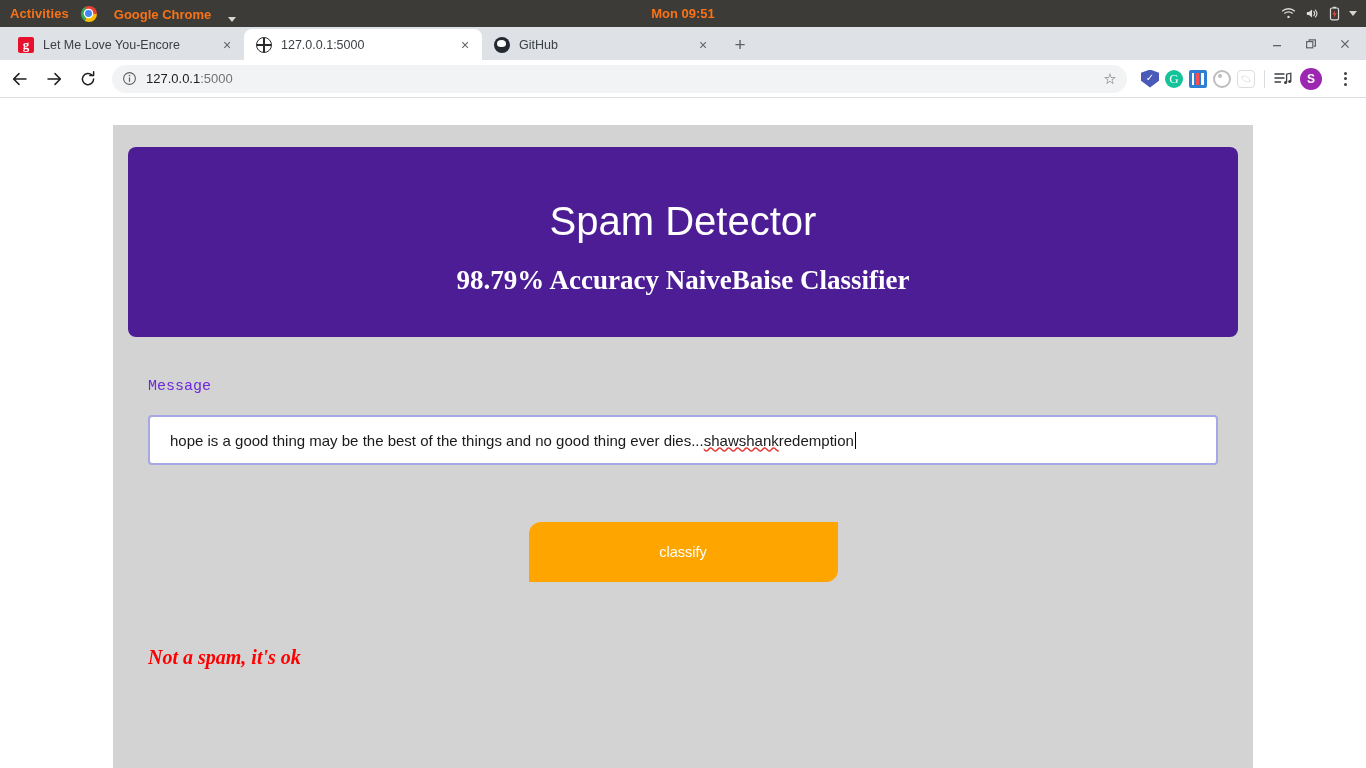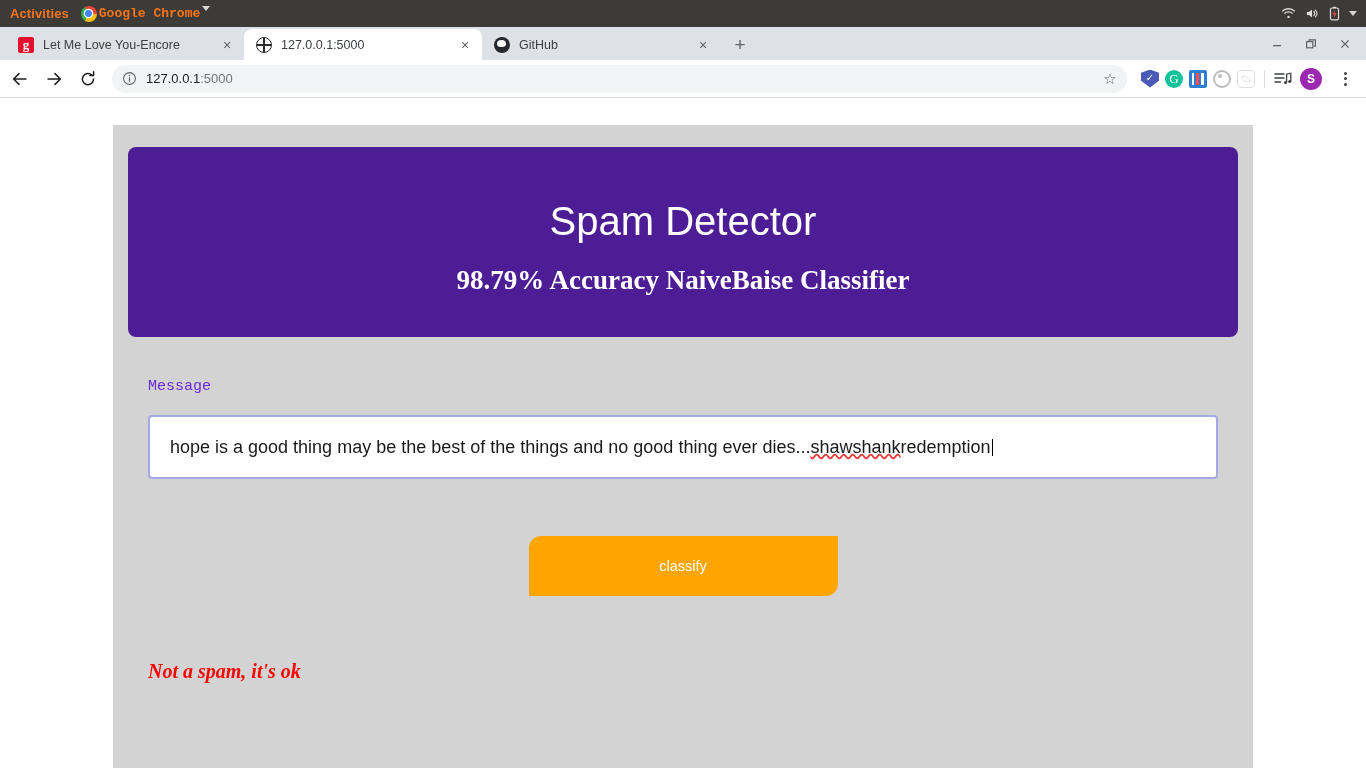--- a/index.html
+++ b/index.html
@@ -13,21 +13,21 @@
   
   #gnome-bar {
     height: 27px; width: 100%;
     background: #3c3b37;
     display: flex; align-items: center;
     color: #f97316;
     font-size: 13px; font-weight: bold;
     position: relative;
   }
   #activities { padding: 0 12px 0 10px; letter-spacing: .1px; }
-  #app-menu { display: flex; align-items: flex-start; gap: 2px; font-family: Liberation Mono, monospace; }
+  #app-menu { display: flex; align-items: flex-end; gap: 17px; }
   #chrome-logo {
     width: 16px; height: 16px; border-radius: 50%;
     background:
       conic-gradient(from -30deg, #ea4335 0deg 120deg, #fbbc05 120deg 240deg, #34a853 240deg 360deg);
     position: relative;
   }
   #chrome-logo::after {
     content: ""; position: absolute; inset: 4.6px;
     background: #4285f4; border-radius: 50%;
     box-shadow: 0 0 0 1.3px #fff;
@@ -228,28 +228,28 @@
     font-size: 27px; font-weight: bold;
     margin-top: 22px;
   }
   #form-area { padding: 0 35px; margin-top: 41px; }
   #message-label {
     font-family: Liberation Mono, monospace;
     font-size: 15px; color: #6d28d9;
     margin-bottom: 20px;
   }
   #message-input {
-    width: 1070px; height: 64px;
+    width: 1070px; height: 50px;
     background: #ffffff;
     border: 2px solid #a7a7e4;
     border-radius: 4px;
     display: flex; align-items: center;
     padding: 0 20px;
     font-family: "Liberation Sans", sans-serif;
-    font-size: 18px; color: #1a1a1a;
+    font-size: 15px; color: #1a1a1a;
     white-space: nowrap; overflow: hidden;
   }
   .spellerror {
     text-decoration: underline wavy #e53935;
     text-decoration-skip-ink: none;
   }
   #caret {
     display: inline-block; width: 1px; height: 17px;
     background: #000; margin-left: 1px;
     vertical-align: -3px;
@@ -278,20 +278,21 @@
 </head>
 <body>
 
 <div id="gnome-bar">
   <div id="activities">Activities</div>
   <div id="app-menu">
     <span id="chrome-logo"></span>
     <span>Google Chrome</span>
     <span class="caret-down"></span>
   </div>
+  <div id="gnome-clock">Mon 09:51</div>
   <div id="tray">
     <svg width="15" height="13" viewBox="0 0 16 13">
       <path d="M8 11.4a1.3 1.3 0 1 0 0-2.6 1.3 1.3 0 0 0 0 2.6z" fill="#ddd"></path>
       <path d="M3.6 6.6a6.4 6.4 0 0 1 8.8 0" stroke="#ddd" stroke-width="1.4" fill="none"></path>
       <path d="M1.3 4.1a9.8 9.8 0 0 1 13.4 0" stroke="#ddd" stroke-width="1.4" fill="none"></path>
     </svg>
     <svg width="15" height="13" viewBox="0 0 16 13">
       <path d="M2 5h2.2L7.5 2.2v8.6L4.2 8H2z" fill="#ddd"></path>
       <path d="M9.4 4.3a3.4 3.4 0 0 1 0 4.4M11.1 2.8a5.6 5.6 0 0 1 0 7.4" stroke="#ddd" stroke-width="1.2" fill="none" stroke-linecap="round"></path>
     </svg>

